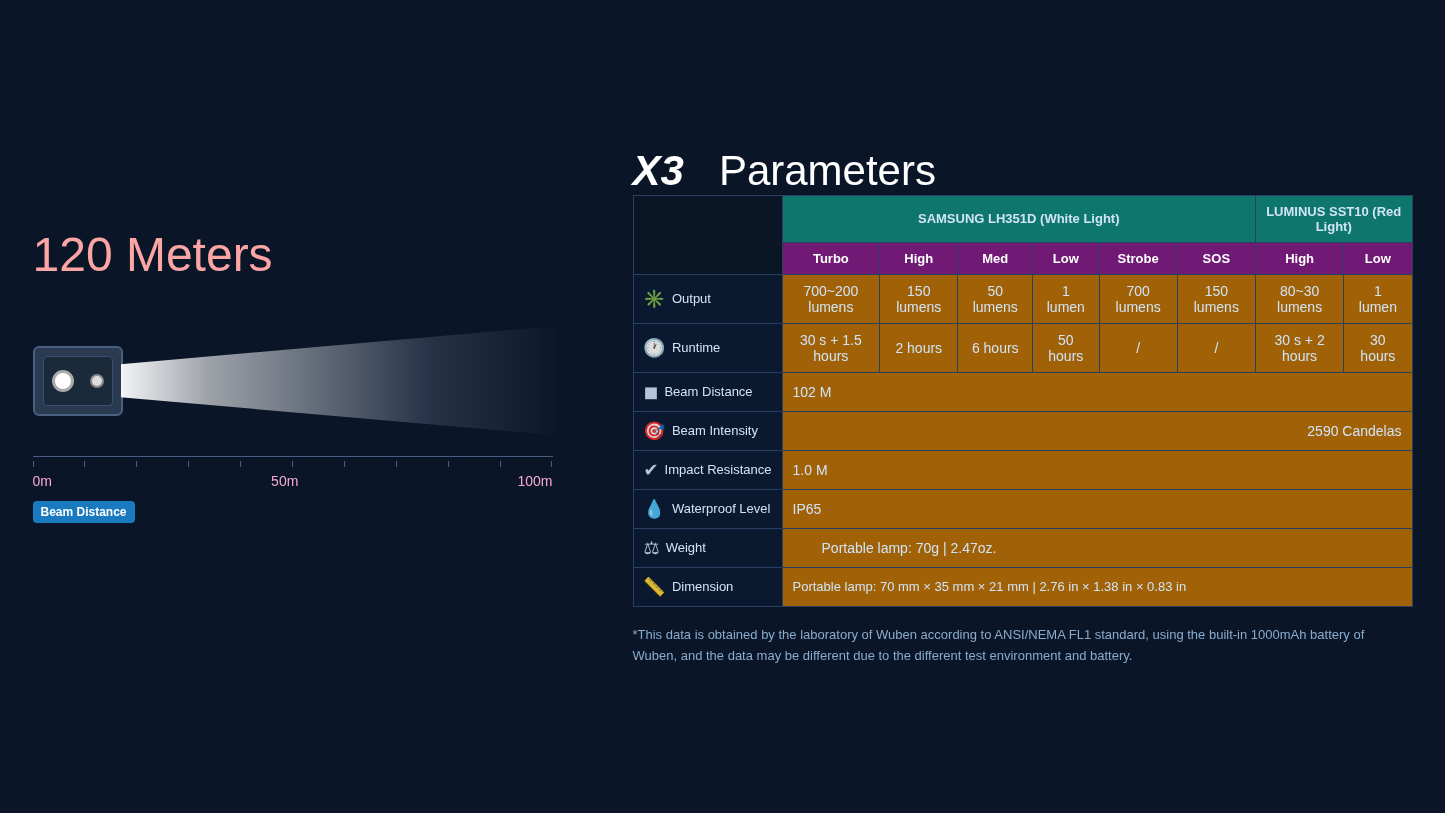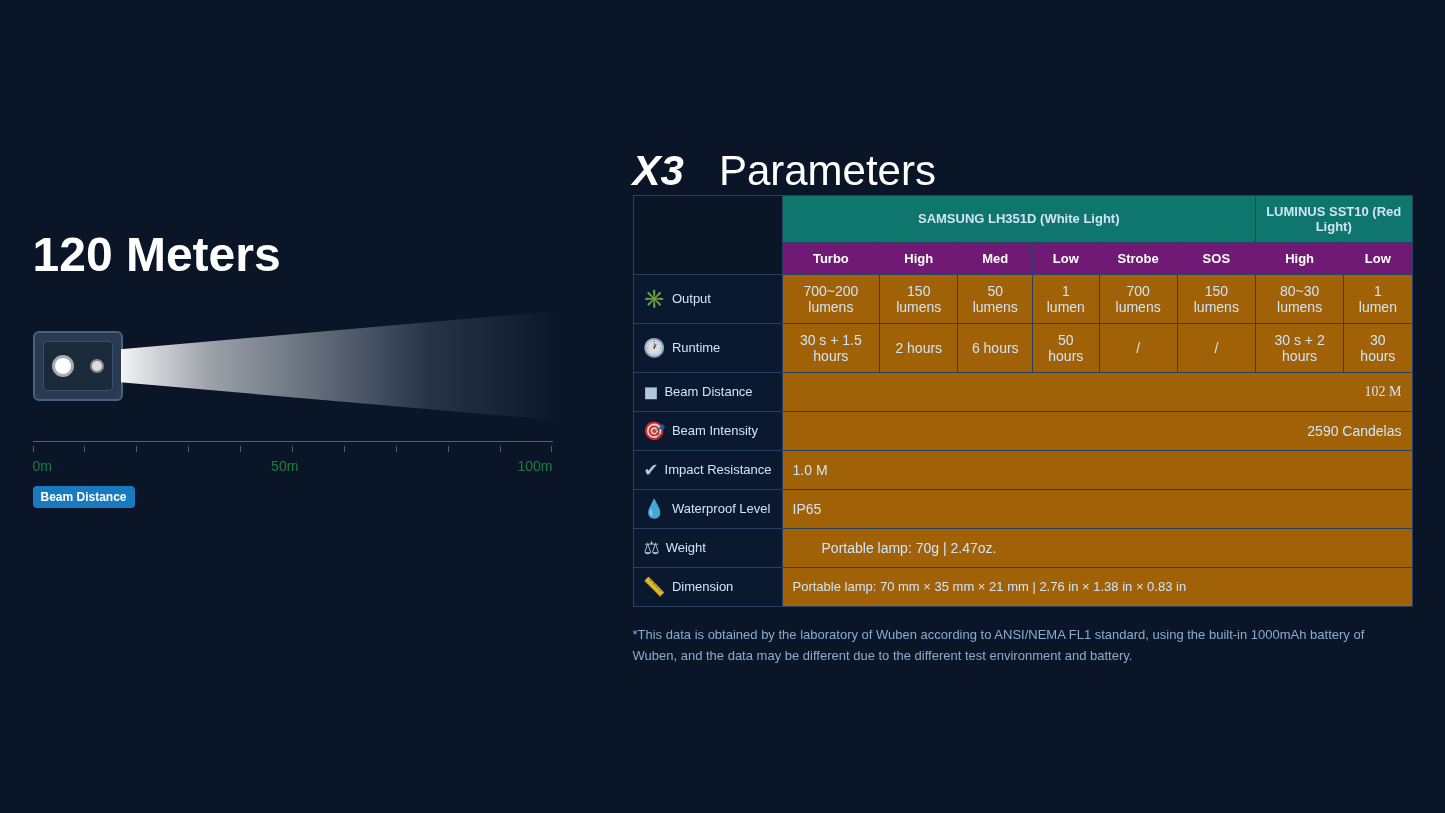--- a/index.html
+++ b/index.html
@@ -21,23 +21,23 @@
       align-items: flex-start;
     }
     
     .left-panel {
       width: 560px;
       flex-shrink: 0;
       padding-top: 80px;
     }
     .beam-title {
       font-size: 48px;
-      font-weight: 700;
-      color: #ffffff;
-      margin-bottom: 29px;
+      font-weight: 400;
+      color: #fca5a5;
+      margin-bottom: 44px;
     }
     .beam-visual {
       position: relative;
       width: 520px;
       height: 120px;
       margin-bottom: 10px;
     }
     .flashlight-body {
       position: absolute;
       left: 0;
@@ -103,21 +103,21 @@
       background: #4a6080;
     }
     .ruler-labels {
       display: flex;
       justify-content: space-between;
       width: 520px;
       margin-bottom: 12px;
     }
     .ruler-label {
       font-size: 14px;
-      color: #15803d;
+      color: #f9a8d4;
     }
     .beam-badge {
       display: inline-block;
       background: #1a7abf;
       color: white;
       font-size: 12px;
       font-weight: bold;
       padding: 4px 8px;
       border-radius: 4px;
     }
@@ -296,21 +296,21 @@
           <td class="data-cell">30 hours</td>
         </tr>
 
         <tr>
           <td class="icon-cell">
             <div class="icon-label">
               <span class="icon-sym">◼</span>
               <span>Beam Distance</span>
             </div>
           </td>
-          <td class="data-cell wide-data-cell" colspan="8" style="text-align:right;font-family:Liberation Serif, serif;">102 M</td>
+          <td class="data-cell wide-data-cell" colspan="8" style="text-align:left;">102 M</td>
         </tr>
 
         <tr>
           <td class="icon-cell">
             <div class="icon-label">
               <span class="icon-sym">🎯</span>
               <span>Beam Intensity</span>
             </div>
           </td>
           <td class="data-cell wide-data-cell" colspan="8" style="text-align:right;">2590 Candelas</td>

